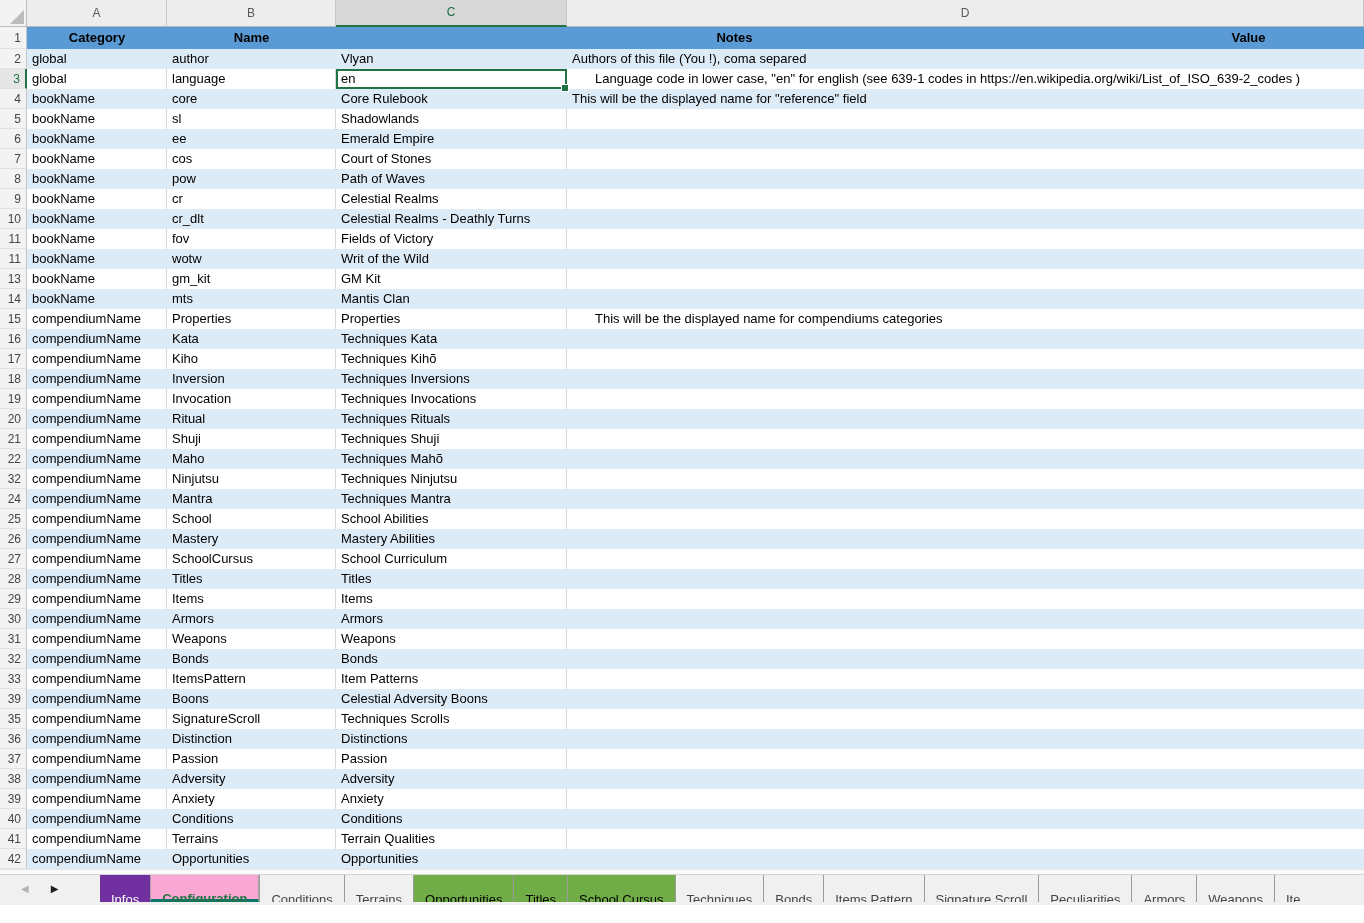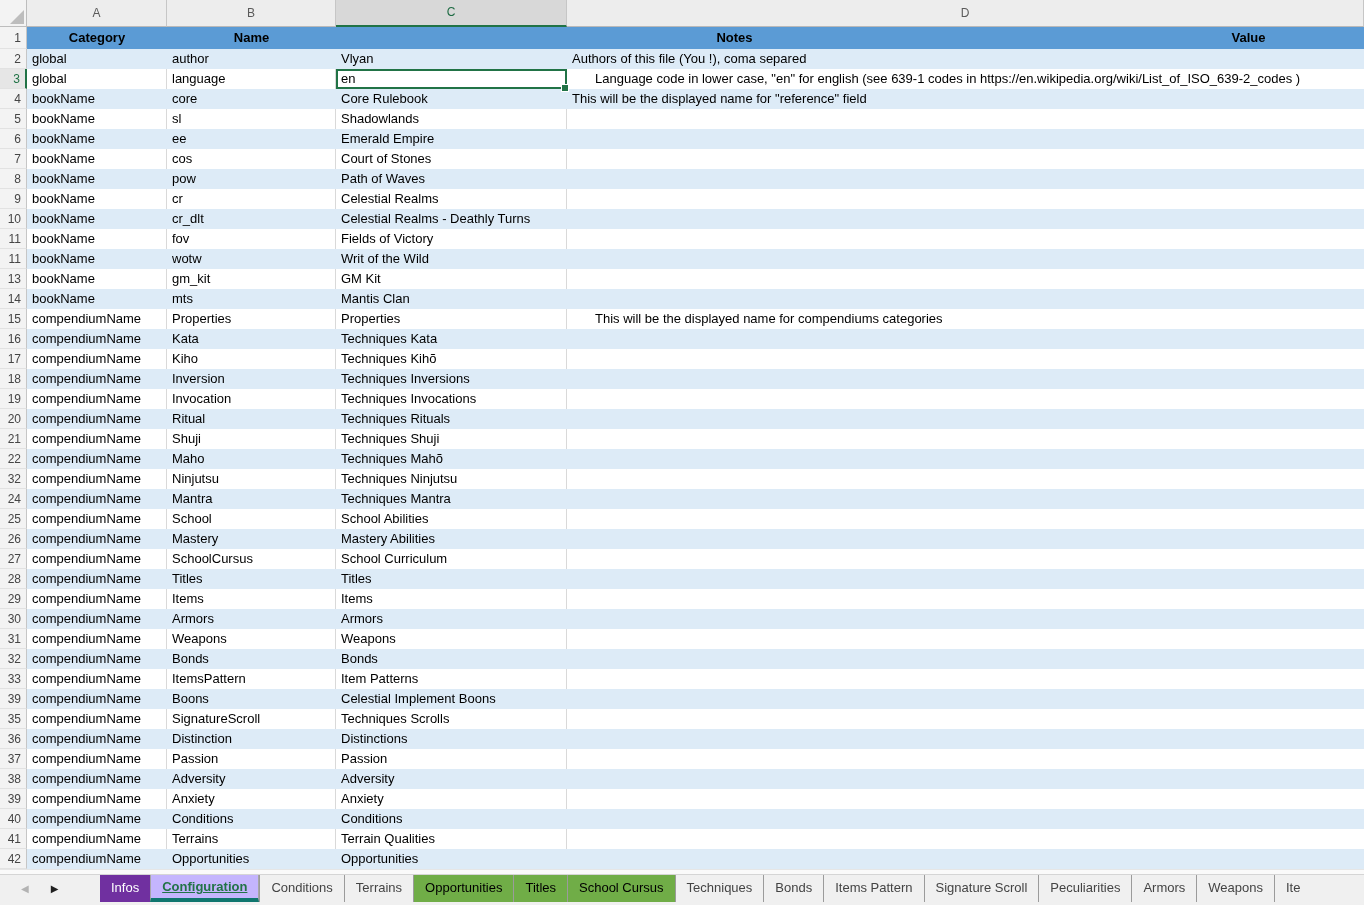--- a/index.html
+++ b/index.html
@@ -33,25 +33,25 @@
   .fill-handle{position:absolute;right:-3px;bottom:-3px;width:6px;height:6px;background:#217346;border:1px solid #fff;z-index:5;}
 
   
   .spacer{height:4px;background:#FAFAFA;border-top:1px solid #E6E6E6;}
   .tabbar{height:30px;background:#F0F0F0;border-top:1px solid #D5D5D5;display:flex;align-items:flex-start;}
   .navarrows{width:100px;display:flex;align-items:center;height:27px;padding-left:21px;box-sizing:border-box;gap:22px;}
   .arrow{font-size:10px;line-height:10px;cursor:default;}
   .arrow.disabled{color:#B3B3B3;}
   .arrow.enabled{color:#1f1f1f;}
   .tabs{display:flex;align-items:flex-start;height:27px;overflow:hidden;flex:1;}
-  .tab{box-sizing:border-box;height:27px;line-height:26px;padding:0 11px;font-size:13px;color:#444;white-space:nowrap;background:transparent;}
+  .tab{box-sizing:border-box;height:27px;line-height:26px;padding:12px 11px;font-size:13px;color:#444;white-space:nowrap;background:transparent;}
   .tab + .tab{border-left:1px solid #9B9B9B;}
   .tab.purple{background:#7030A0;color:#fff;border-left:none;}
   .tab.green{background:#70AD47;color:#000;}
-  .tab.active{background:#c4b5fd;color:#217346;font-weight:bold;text-decoration:underline;border:1px solid #A6A6A6;border-top:none;border-bottom:4px solid #0f766e;line-height:24px;z-index:2;}
+  .tab.active{background:#f9a8d4;color:#217346;font-weight:bold;text-decoration:underline;border:1px solid #A6A6A6;border-top:none;border-bottom:4px solid #0f766e;line-height:24px;z-index:2;}
 </style>
 </head>
 <body>
 
 <div class="app">
 
   <div class="col-strip">
     <div class="corner">
       <div class="tri"></div>
     </div>
@@ -291,21 +291,21 @@
           <div class="rowh">33</div>
           <div class="cell col-a">compendiumName</div>
           <div class="cell col-b">ItemsPattern</div>
           <div class="cell col-c">Item Patterns</div>
           <div class="cell col-d"></div>
         </div>
         <div class="row band">
           <div class="rowh">39</div>
           <div class="cell col-a">compendiumName</div>
           <div class="cell col-b">Boons</div>
-          <div class="cell col-c">Celestial Implement Boons</div>
+          <div class="cell col-c">Celestial Adversity Boons</div>
           <div class="cell col-d"></div>
         </div>
         <div class="row plain">
           <div class="rowh">35</div>
           <div class="cell col-a">compendiumName</div>
           <div class="cell col-b">SignatureScroll</div>
           <div class="cell col-c">Techniques Scrolls</div>
           <div class="cell col-d"></div>
         </div>
         <div class="row band">

